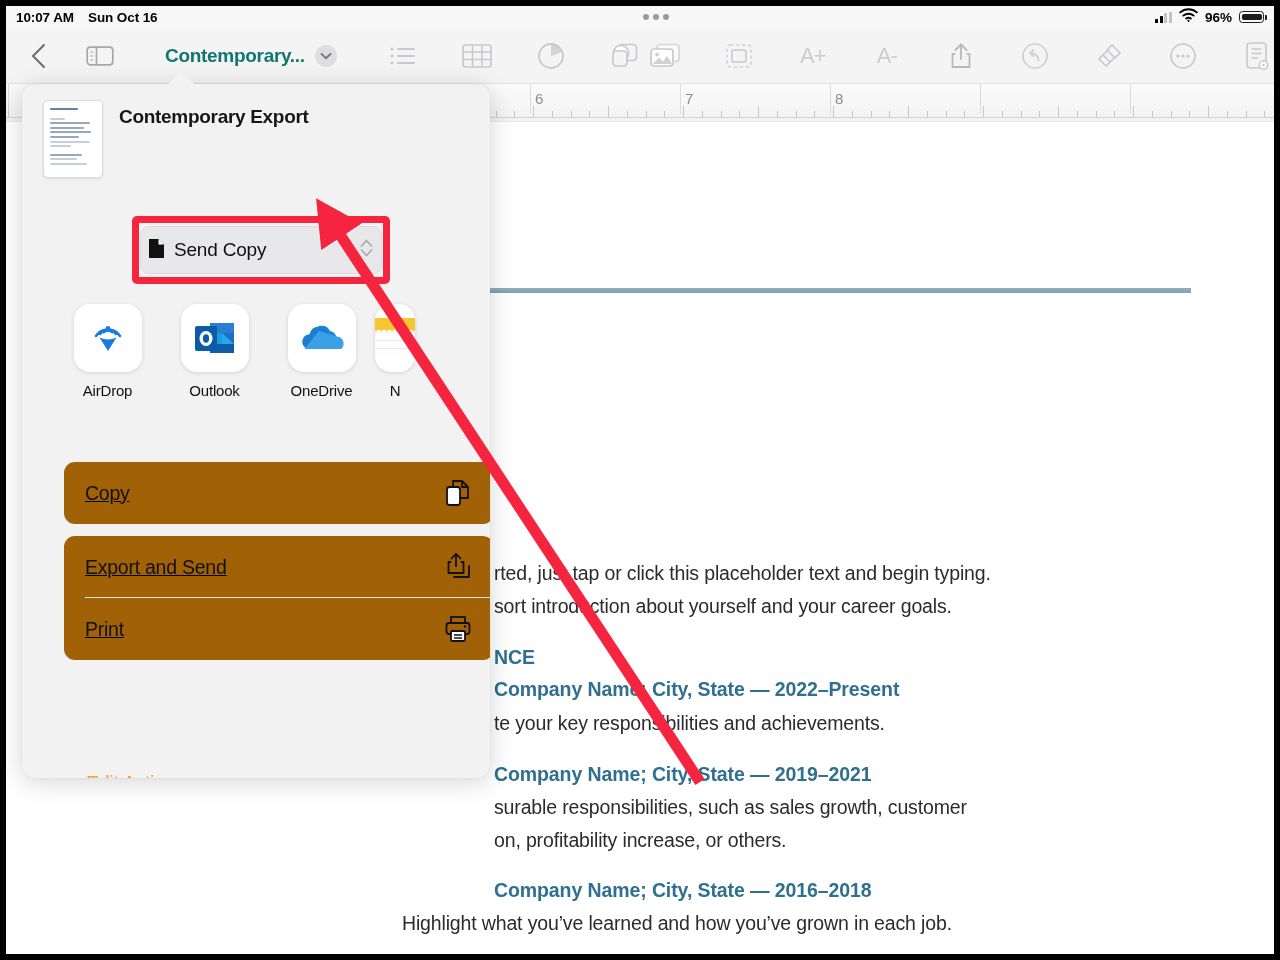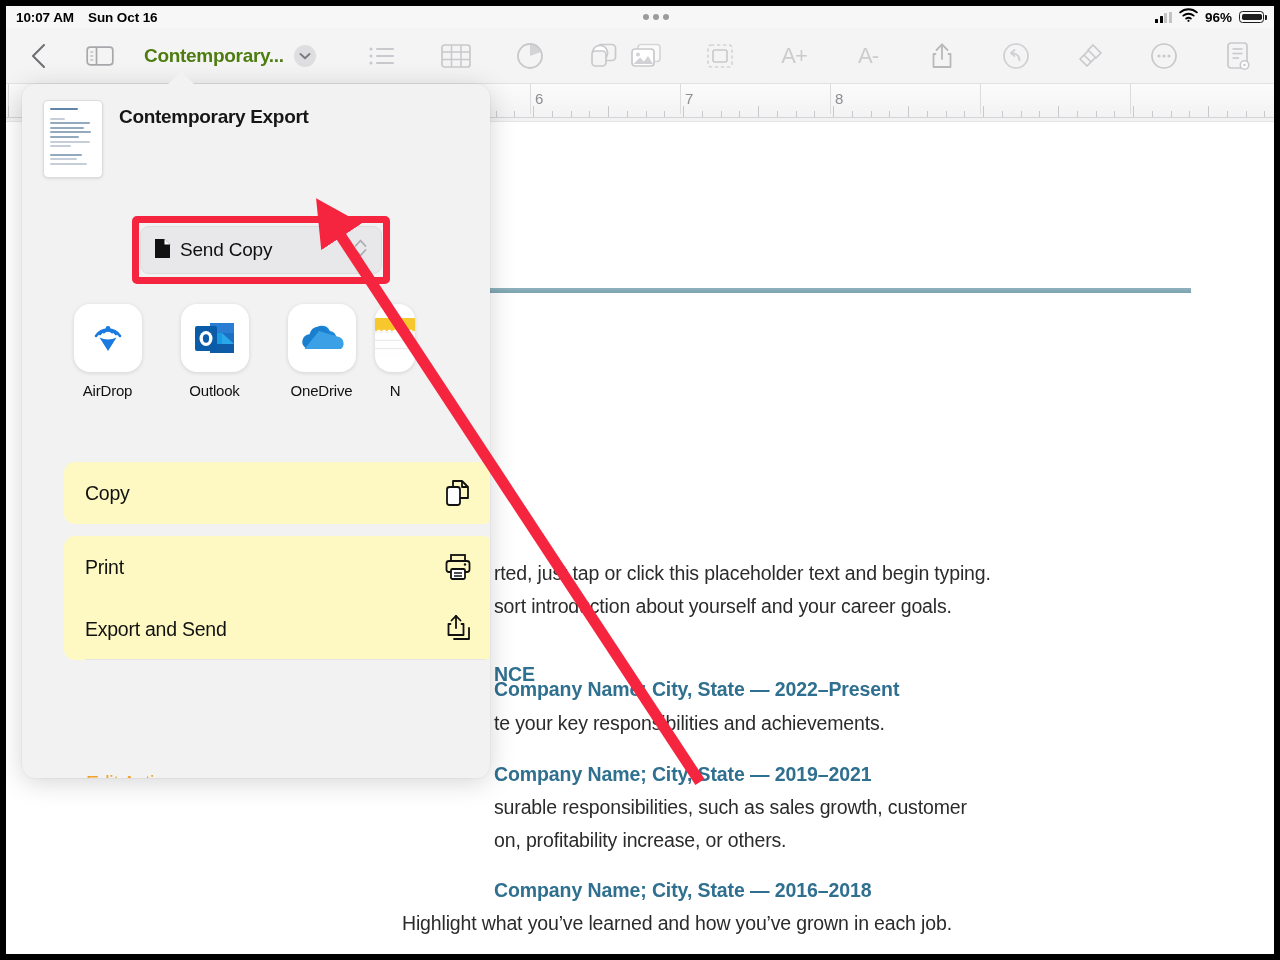--- a/index.html
+++ b/index.html
@@ -56,21 +56,21 @@
   }
   .tb-btn {
     display:flex; align-items:center; justify-content:center;
     height:40px; min-width:40px;
     color:#9a9a9e;
   }
   .tb-btn svg { display:block; }
   .tb-back { margin-left:12px; color:#6f6f74; }
   .tb-sidebar { margin-left:22px; color:#a4a4a8; }
   .doc-title-wrap { display:flex; align-items:center; gap:10px; margin-left:24px; }
-  .doc-title { font-size:19px; font-weight:700; color:#4d7c0f; letter-spacing:-0.3px; white-space:nowrap; }
+  .doc-title { font-size:19px; font-weight:700; color:#0f766e; letter-spacing:-0.3px; white-space:nowrap;margin-left:21px; }
   .chev-circle {
     width:22px; height:22px; border-radius:50%;
     background:#dedee0; display:flex; align-items:center; justify-content:center;
     color:#7a7a80;
   }
   .tb-icons { display:flex; align-items:center; gap:34px; margin-left:46px; }
   .tb-icons2 { display:flex; align-items:center; gap:34px; margin-left:auto; margin-right:16px; }
   .az { font-size:22px; font-weight:400; color:#cccccf; letter-spacing:-1px; }
 
   
@@ -137,21 +137,21 @@
   .thumb .tl { height:2px; background:#c6cfd9; margin-bottom:2.6px; border-radius:1px; }
   .thumb .tl.b { background:#93a9bd; }
   .thumb .tl.d { background:#5f86a8; }
   .pop-title {
     position:absolute; left:97px; top:22px;
     font-size:19px; font-weight:700; color:#161616; letter-spacing:-0.3px;
   }
   .sendcopy {
     position:absolute; left:118px; top:142px; width:242px; height:48px;
     background:#e8e8ea; border-radius:9px;
-    display:flex; align-items:center; padding:0 13px;
+    display:flex; align-items:center; padding:0 7px;
     border:0.5px solid #dcdcde;
   }
   .sendcopy .lbl { font-size:19px; color:#101010; margin-left:9px; letter-spacing:-0.2px; }
   .sendcopy .stepper { margin-left:auto; color:#a9a9ae; }
   .redbox {
     position:absolute; left:110px; top:132px; width:258px; height:68px;
     border:7px solid #f5253f; border-radius:5px; z-index:47; pointer-events:none;
   }
 
   
@@ -163,21 +163,21 @@
   .t-icon {
     width:68px; height:68px; border-radius:16px; background:#fff;
     box-shadow:0 1px 4px rgba(0,0,0,0.13);
     display:flex; align-items:center; justify-content:center; overflow:hidden;
     position:relative;
   }
   .t-label { margin-top:10px; font-size:15px; color:#111; letter-spacing:-0.2px; }
 
   
   .acts { position:absolute; left:42px; top:378px; width:430px; }
-  .card { background:#fef9c3; border-radius:11px; overflow:hidden; margin-bottom:12px; }
+  .card { background:#a16207; border-radius:11px; overflow:hidden; margin-bottom:12px;text-decoration:underline; }
   .row {
     height:62px; display:flex; align-items:center;
     padding:0 21px; position:relative;
   }
   .row .rlbl { font-size:19.5px; color:#111; letter-spacing:-0.25px; }
   .row .ric { margin-left:auto; color:#111; display:flex; align-items:center; }
   .sep { position:absolute; left:21px; right:0; bottom:0; height:1px; background:#e5e5e6; }
   .editactions {
     position:absolute; left:64px; top:688px;
     font-size:19.5px; color:#f3a12a; letter-spacing:-0.25px;
@@ -278,21 +278,21 @@
           <div class="ruler-tick" style="left: 1239.5px; height: 6px;"></div>
           <div class="ruler-tick" style="left: 1258.25px; height: 6px;"></div>
         </div>
     </div>
 
     <div id="page">
       <div class="page-rule"></div>
       <div class="doc-body" id="doc-body">
           <div class="d-line" style="left: 488px; top: 120px;">rted, just tap or click this placeholder text and begin typing.</div>
           <div class="d-line" style="left: 488px; top: 153px;">sort introduction about yourself and your career goals.</div>
-          <div class="d-head" style="left: 488px; top: 204px; margin-top: 17px;">NCE</div>
+          <div class="d-head" style="left: 488px; top: 204px;">NCE</div>
           <div class="d-head" style="left: 488px; top: 236px;">Company Name; City, State — 2022–Present</div>
           <div class="d-line" style="left: 488px; top: 270px;">te your key responsibilities and achievements.</div>
           <div class="d-head" style="left: 488px; top: 321px;">Company Name; City, State — 2019–2021</div>
           <div class="d-line" style="left: 488px; top: 354px;">surable responsibilities, such as sales growth, customer</div>
           <div class="d-line" style="left: 488px; top: 387px;">on, profitability increase, or others.</div>
           <div class="d-head" style="left: 488px; top: 437px;">Company Name; City, State — 2016–2018</div>
           <div class="d-line" style="left: 396px; top: 470px;">Highlight what you’ve learned and how you’ve grown in each job.</div>
         </div>
 
     </div>
@@ -528,44 +528,44 @@
               <path d="M10 3 H19 L25 9 V20 H10 Z" stroke="#111" stroke-width="1.8" fill="none" stroke-linejoin="round"></path>
               <path d="M19 3 V9 H25" stroke="#111" stroke-width="1.8" fill="none" stroke-linejoin="round"></path>
               <rect x="4" y="9" width="13" height="18" rx="2.5" stroke="#111" stroke-width="1.8" fill="#fff"></rect>
             </svg>
           </span>
         </div>
       </div>
 
       <div class="card">
         <div class="row">
+          <span class="rlbl">Export and Send</span>
+          <span class="ric">
+            <svg width="30" height="32" viewBox="0 0 30 32">
+              <path d="M13 3 V15" stroke="#111" stroke-width="1.8" stroke-linecap="round"></path>
+              <path d="M8.5 7.5 L13 2.8 L17.5 7.5" stroke="#111" stroke-width="1.8" fill="none" stroke-linecap="round" stroke-linejoin="round"></path>
+              <path d="M7.5 11 H5.5 V22 H20.5 V11 H18.5" stroke="#111" stroke-width="1.8" fill="none" stroke-linecap="round" stroke-linejoin="round"></path>
+              <path d="M11 26 H26 V15" stroke="#111" stroke-width="1.8" fill="none" stroke-linecap="round" stroke-linejoin="round"></path>
+            </svg>
+          </span>
+          <div class="sep"></div>
+        </div>
+        <div class="row">
           <span class="rlbl">Print</span>
           <span class="ric">
             <svg width="30" height="30" viewBox="0 0 30 30">
               <rect x="8" y="3" width="14" height="6" stroke="#111" stroke-width="1.8" fill="none"></rect>
               <rect x="3.5" y="9" width="23" height="11" rx="2.5" stroke="#111" stroke-width="1.8" fill="none"></rect>
               <circle cx="22" cy="12.5" r="1.2" fill="#111"></circle>
               <rect x="8" y="17" width="14" height="10" rx="1.5" stroke="#111" stroke-width="1.8" fill="#fff"></rect>
               <line x1="11" y1="21" x2="19" y2="21" stroke="#111" stroke-width="1.6"></line>
               <line x1="11" y1="24" x2="19" y2="24" stroke="#111" stroke-width="1.6"></line>
             </svg>
           </span>
         </div>
-        <div class="row">
-          <span class="rlbl">Export and Send</span>
-          <span class="ric">
-            <svg width="30" height="32" viewBox="0 0 30 32">
-              <path d="M13 3 V15" stroke="#111" stroke-width="1.8" stroke-linecap="round"></path>
-              <path d="M8.5 7.5 L13 2.8 L17.5 7.5" stroke="#111" stroke-width="1.8" fill="none" stroke-linecap="round" stroke-linejoin="round"></path>
-              <path d="M7.5 11 H5.5 V22 H20.5 V11 H18.5" stroke="#111" stroke-width="1.8" fill="none" stroke-linecap="round" stroke-linejoin="round"></path>
-              <path d="M11 26 H26 V15" stroke="#111" stroke-width="1.8" fill="none" stroke-linecap="round" stroke-linejoin="round"></path>
-            </svg>
-          </span>
-          <div class="sep"></div>
-        </div>
       </div>
 
     </div>
 
     <div class="editactions">Edit Actions...</div>
     <div class="redbox"></div>
   </div>
 
   <svg id="annot">
     <defs>

